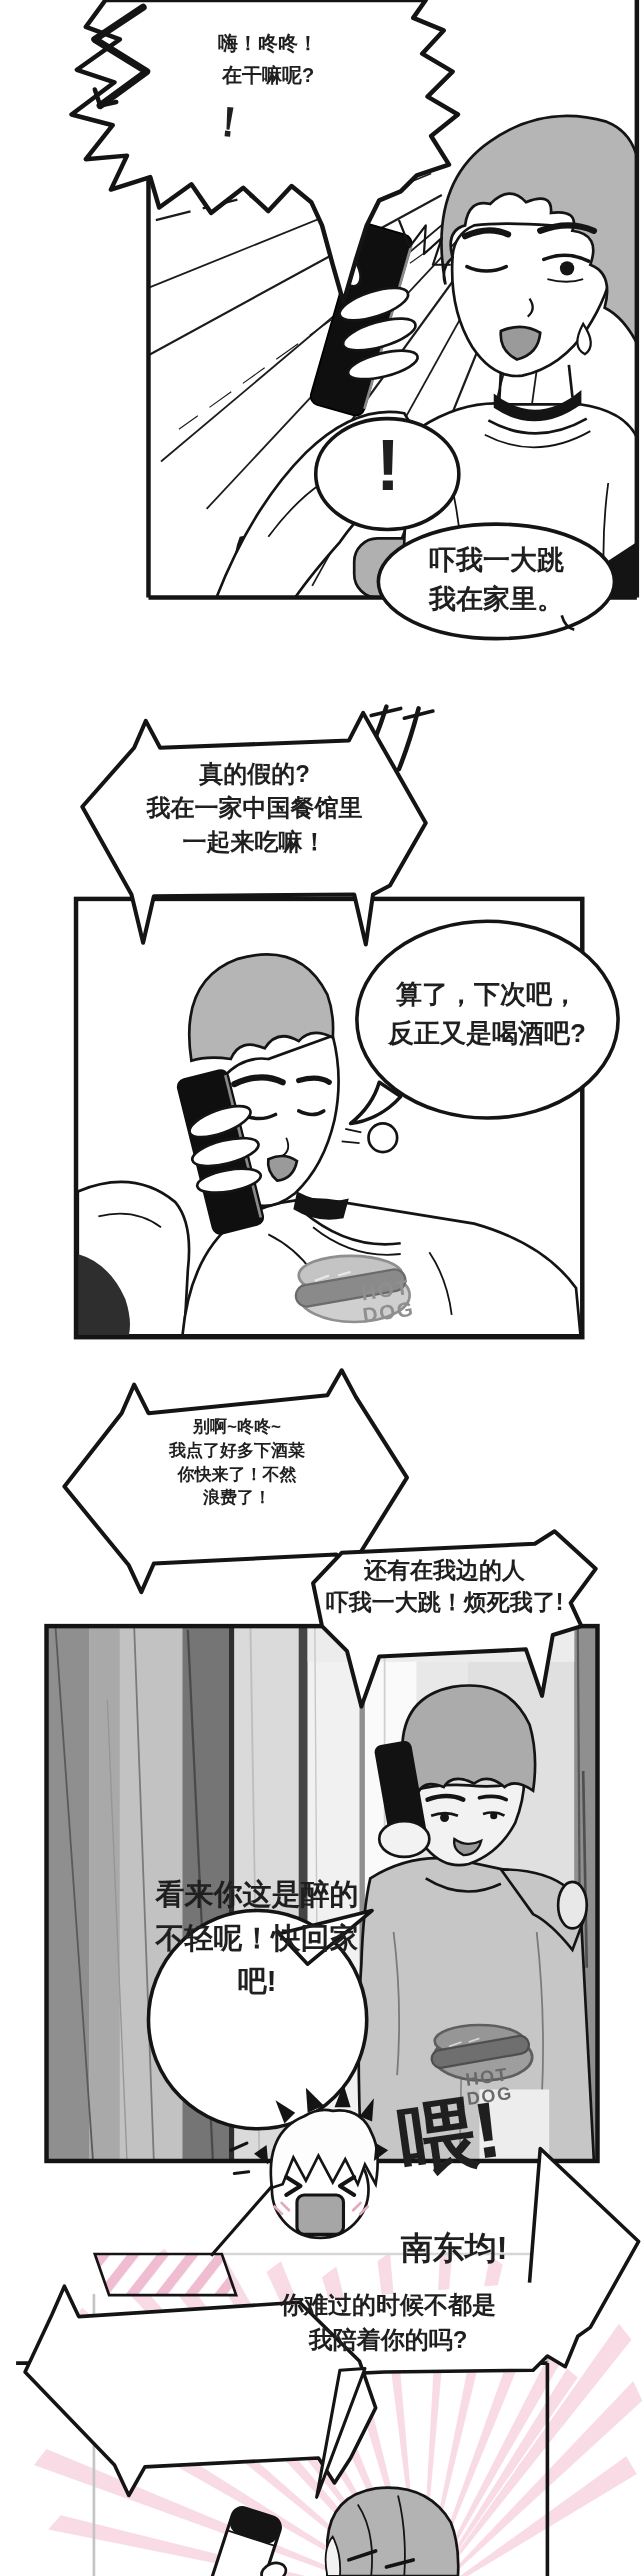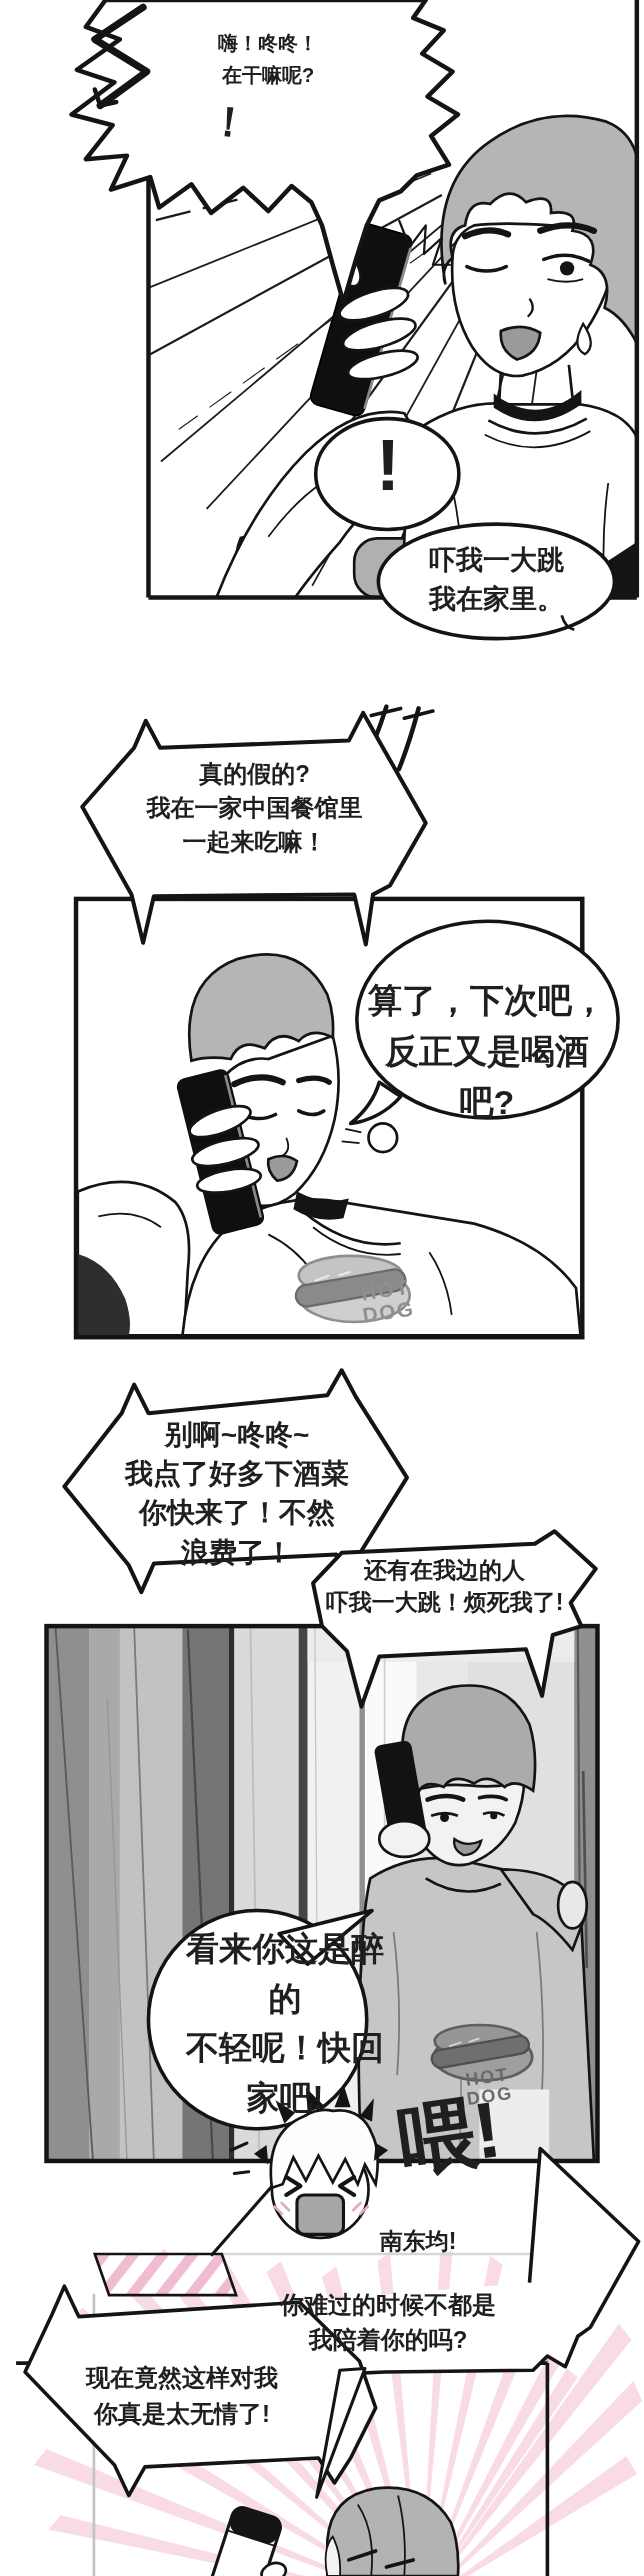--- a/index.html
+++ b/index.html
@@ -327,35 +327,33 @@
 
 <div class="txt" style="left:134px;top:27px;width:268px;font-size:20px;line-height:1.6;">嗨！咚咚！
 在干嘛呢?</div>
 <div class="txt" style="left:204px;top:93px;width:50px;font-size:41px;transform:rotate(6deg);">！</div>
 <div class="txt" style="left:352px;top:419px;width:72px;font-size:72px;font-weight:900;line-height:1.3;">!</div>
 <div class="txt" style="left:98px;top:757px;width:313px;font-size:24px;line-height:1.42;">真的假的?
 我在一家中国餐馆里
 一起来吃嘛！</div>
 <div class="txt" style="left:380px;top:541px;width:233px;font-size:27px;">吓我一大跳
 我在家里。</div>
-<div class="txt" style="left:362px;top:975px;width:250px;font-size:34px;line-height:1.5;text-align:center;">算了，下次吧，
+<div class="txt" style="left:362px;top:975px;width:250px;font-size:26px;line-height:1.5;text-align:center;">算了，下次吧，
 反正又是喝酒吧?</div>
 <div class="txt" style="left:329px;top:1279px;width:116px;font-size:20.6px;line-height:1.05;color:#8f8f8f;font-weight:900;letter-spacing:1.8px;transform:rotate(-8deg);">HOT
 DOG</div>
-<div class="txt" style="left:85px;top:1415px;width:304px;font-size:28px;line-height:1.4;">别啊~咚咚~
+<div class="txt" style="left:85px;top:1415px;width:304px;font-size:17px;line-height:1.4;">别啊~咚咚~
 我点了好多下酒菜
 你快来了！不然
 浪费了！</div>
 <div class="txt" style="left:315px;top:1555px;width:259px;font-size:23px;line-height:1.38;">还有在我边的人
 吓我一大跳！烦死我了!</div>
-<div class="txt" style="left:148px;top:1924px;width:218px;font-size:33px;line-height:1.5;margin-left:28px;">看来你这是醉的
+<div class="txt" style="left:148px;top:1873px;width:218px;font-size:29px;line-height:1.5;">看来你这是醉的
 不轻呢！快回家吧!</div>
 <div class="txt" style="left:444px;top:2068px;width:89px;font-size:18px;line-height:1.05;color:#6a6a6a;font-weight:900;letter-spacing:1.8px;transform:rotate(-8deg);">HOT
 DOG</div>
 <div class="txt" style="left:354px;top:2093px;width:188px;font-size:79px;font-weight:900;transform:rotate(-8deg);letter-spacing:-3.6px;line-height:1.1;">喂!</div>
-<div class="txt" style="left:324px;top:2225px;width:188px;font-size:23px;">南东均!</div>
+<div class="txt" style="left:360px;top:2225px;width:188px;font-size:32px;">南东均!</div>
 <div class="txt" style="left:254px;top:2288px;width:268px;font-size:24px;line-height:1.45;">你难过的时候不都是
 我陪着你的吗?</div>
-<div class="txt" style="left:70px;top:2360px;width:224px;font-size:24px;line-height:1.5;">现在竟然这样对我
-你真是太无情了!</div>
 
 </div>
 
 
 </body></html>

